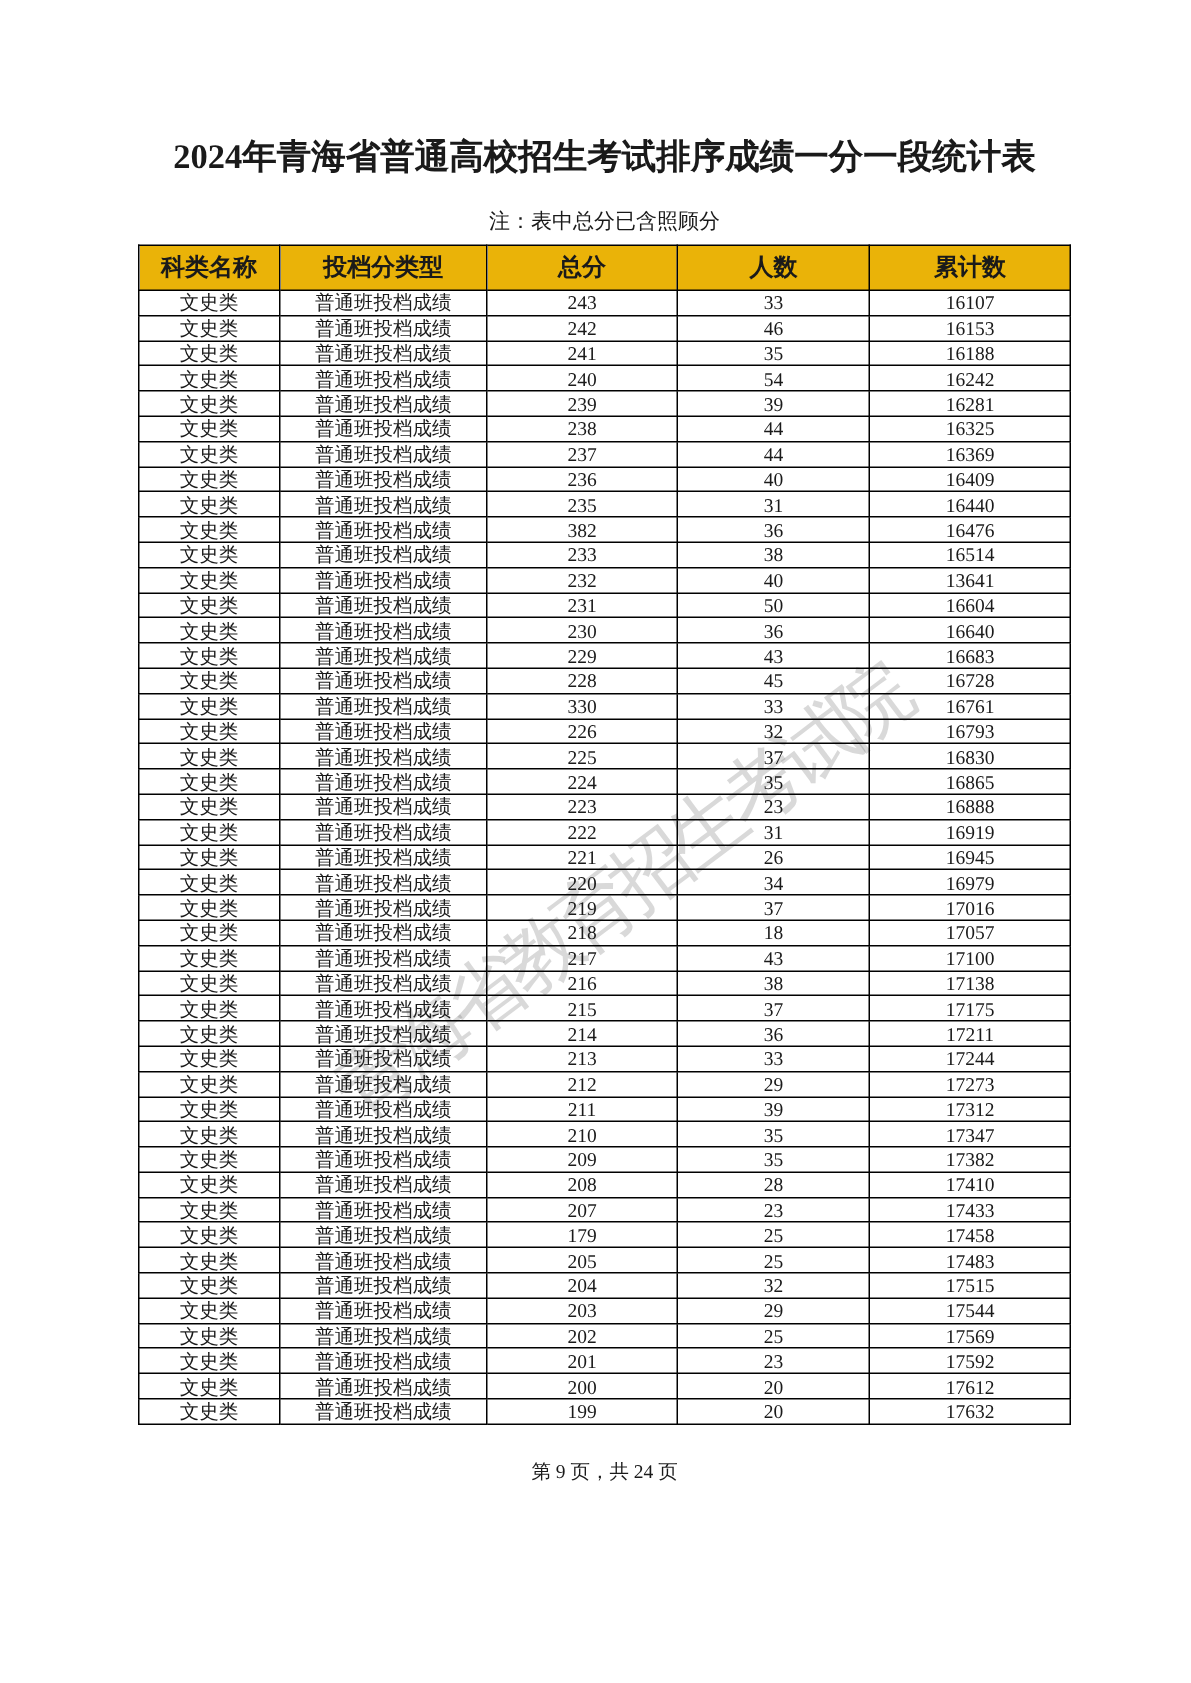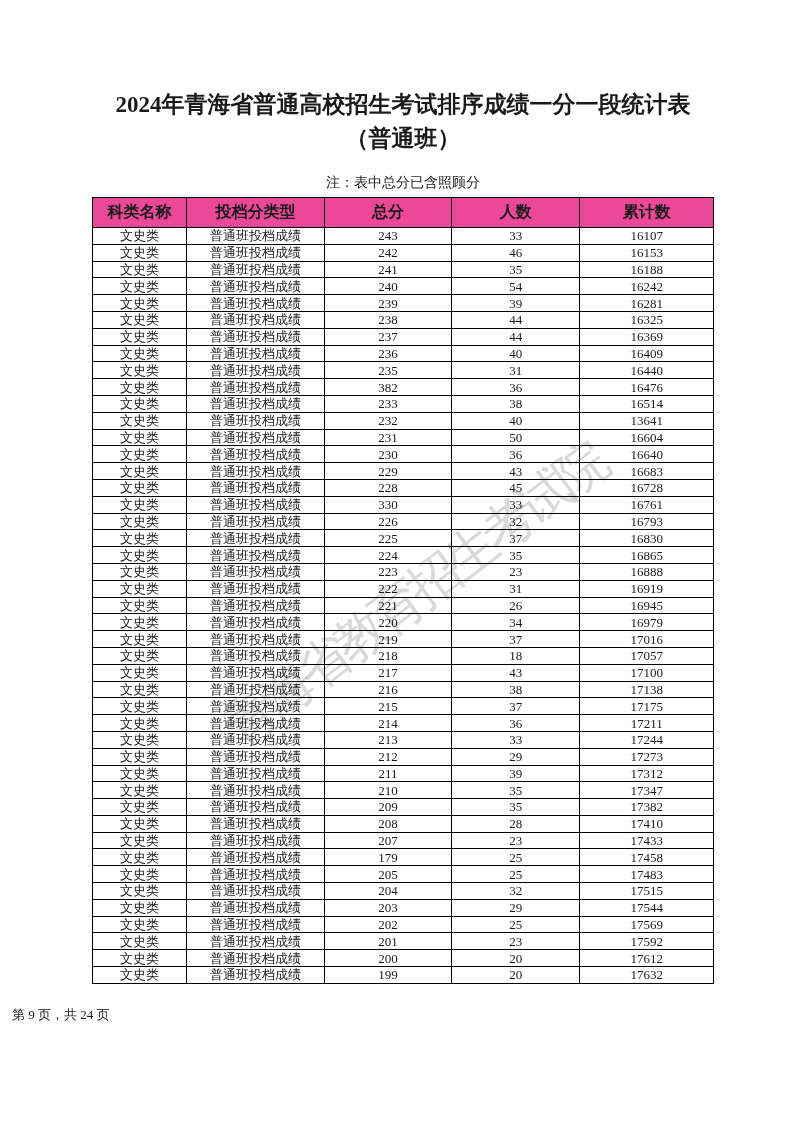--- a/index.html
+++ b/index.html
@@ -54,47 +54,46 @@
     border: 1.5px solid #000000;
     text-align: center;
     vertical-align: middle;
     overflow: hidden;
     white-space: nowrap;
   }
   table.score-table th {
     height: 30px;
     font-size: 16px;
     font-weight: bold;
-    background: #ec4899;
+    background: #eab308;
   }
   table.score-table td {
     height: 16.8px;
     font-size: 13px;
     line-height: 1;
     font-weight: normal;
     background: transparent;
   }
   .footer {
     margin-top: 22px;
-    text-align: left;
+    text-align: center;
     font-size: 13px;
   }
 </style>
 </head>
 <body>
 
 <div class="page">
 
   <div class="watermark">青海省教育招生考试院</div>
 
   <div class="content">
 
     <div class="title-block">
       <div>2024年青海省普通高校招生考试排序成绩一分一段统计表</div>
-      <div>（普通班）</div>
     </div>
 
     <div class="note">注：表中总分已含照顾分</div>
 
     <table class="score-table">
       <colgroup>
           <col style="width: 15.1%;">
           <col style="width: 22.3%;">
           <col style="width: 20.4%;">
           <col style="width: 20.7%;">

